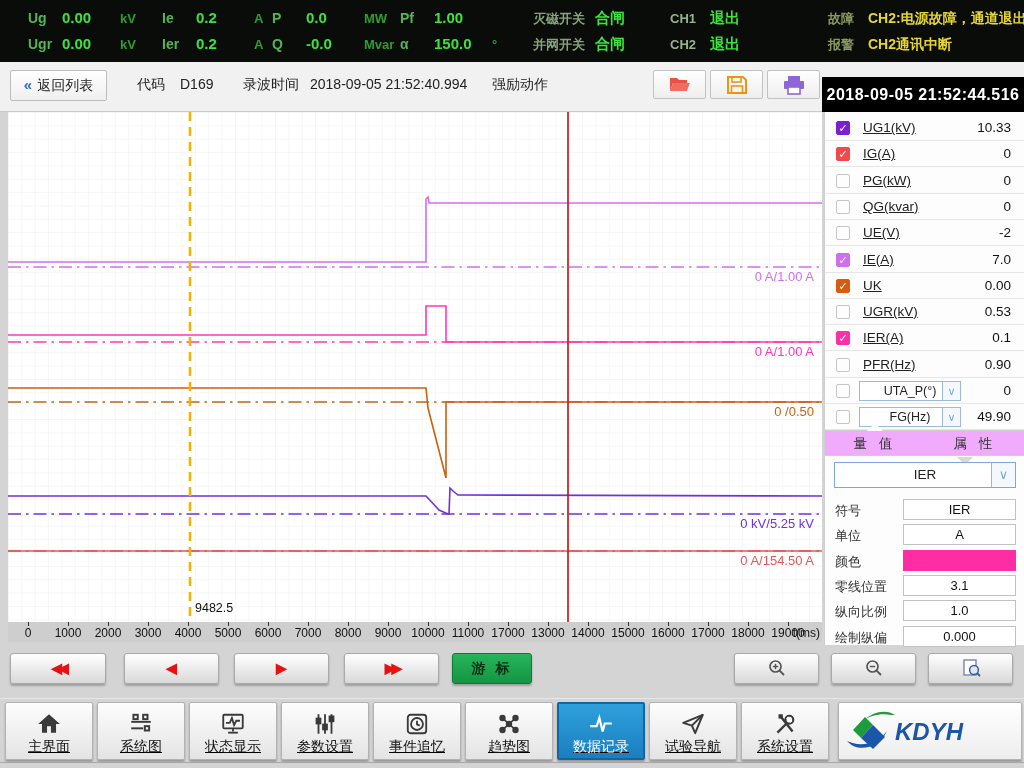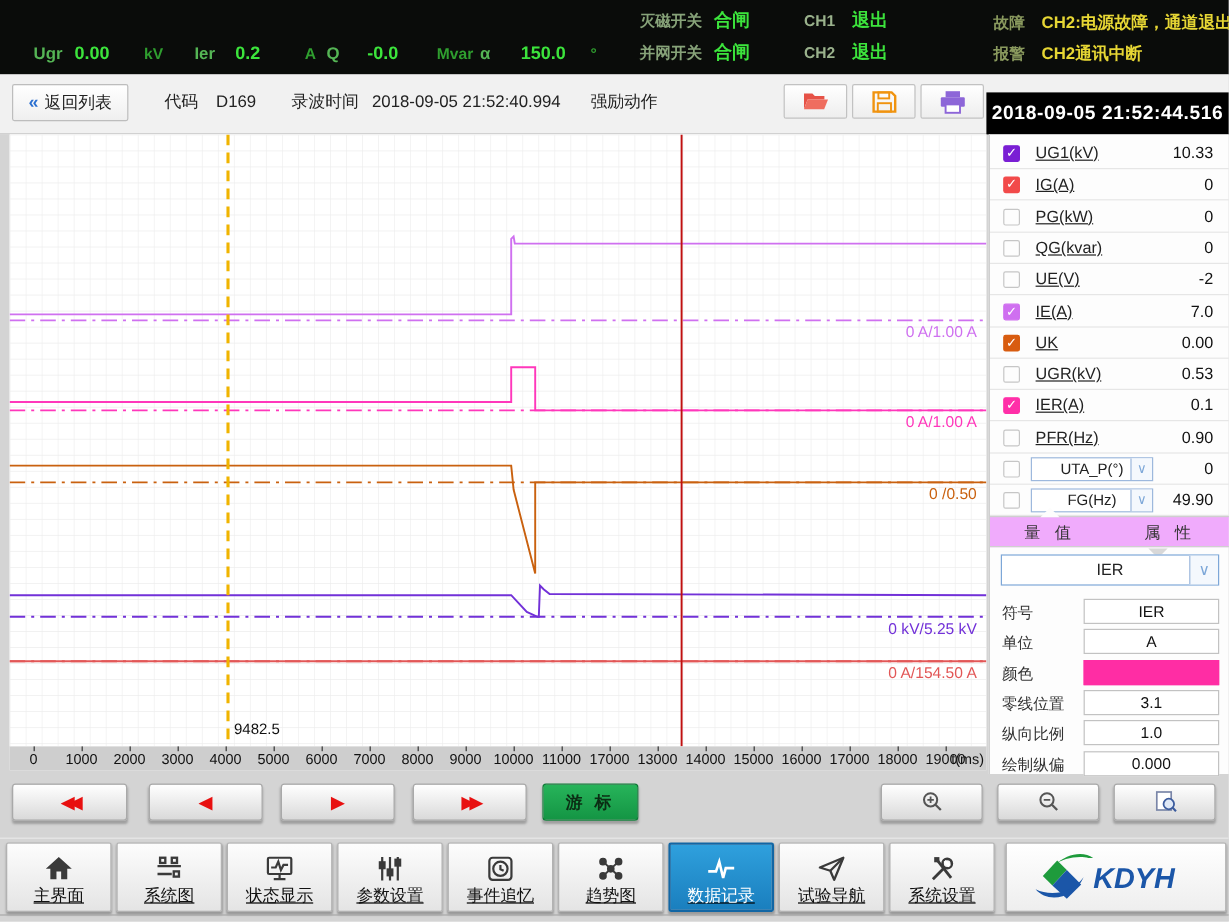--- a/index.html
+++ b/index.html
@@ -60,27 +60,32 @@
   .navbtn.green span { color:#0b2d14; font-size:14px; letter-spacing:3px; }
   .navbtn svg { vertical-align:middle; margin-top:-3px; }
 
   
   .tabbar { position:absolute; left:0; top:698px; width:1024px; height:70px; background:#d4d4d4; border-top:1px solid #e8e8e8; }
   .apptab { position:absolute; top:3px; width:88px; height:58px; background:linear-gradient(#fdfdfd,#e4e4e4); border:1px solid #b2b2b2; border-radius:2px; box-shadow:0 2px 2px rgba(0,0,0,.28); cursor:pointer; text-align:center;text-decoration:underline; }
   .apptab .ic { height:32px; padding-top:5px; }
   .apptab .tl { font-size:14px; color:#111; }
   .apptab.active { background:linear-gradient(#2fa0dd,#1a7fbe); border:2px solid #1266a4; }
   .apptab.active .tl { color:#fff; }
-  .logo-tab { position:absolute; left:838px; top:3px; width:184px; height:58px; background:linear-gradient(#ffffff,#eeeeee); border:1px solid #b2b2b2; border-radius:2px; box-shadow:0 2px 2px rgba(0,0,0,.28); cursor:pointer; text-align:center; }
+  .logo-tab { position:absolute; left:838px; top:3px; width:184px; height:58px; background:linear-gradient(#ffffff,#eeeeee); border:1px solid #b2b2b2; border-radius:2px; box-shadow:0 2px 2px rgba(0,0,0,.28); cursor:pointer; text-align:left; }
   .divider-bottom { position:absolute; left:0; top:762px; width:1024px; height:1px; background:#a8a8a8; }
 </style>
 </head>
 <body>
 
 <div class="topbar">
+  <div class="row" id="metrics-r1" style="top:5px; left:28px;"><span class="metric" style="width:134px">
+    <span class="lab" style="width:34px">Ug</span><span class="val" style="width:58px">0.00</span><span class="unit">kV</span></span><span class="metric" style="width:110px">
+    <span class="lab" style="width:34px">Ie</span><span class="val" style="width:58px">0.2</span><span class="unit">A</span></span><span class="metric" style="width:128px">
+    <span class="lab" style="width:34px">P</span><span class="val" style="width:58px">0.0</span><span class="unit">MW</span></span><span class="metric" style="width:120px">
+    <span class="lab" style="width:34px">Pf</span><span class="val" style="width:58px">1.00</span><span class="unit"></span></span></div>
   <div class="row" id="metrics-r2" style="top:31px; left:28px;"><span class="metric" style="width:134px">
     <span class="lab" style="width:34px">Ugr</span><span class="val" style="width:58px">0.00</span><span class="unit">kV</span></span><span class="metric" style="width:110px">
     <span class="lab" style="width:34px">Ier</span><span class="val" style="width:58px">0.2</span><span class="unit">A</span></span><span class="metric" style="width:128px">
     <span class="lab" style="width:34px">Q</span><span class="val" style="width:58px">-0.0</span><span class="unit">Mvar</span></span><span class="metric" style="width:120px">
     <span class="lab" style="width:34px">α</span><span class="val" style="width:58px">150.0</span><span class="unit">°</span></span></div>
   <div class="row" id="switch-col" style="top:5px; left:533px;">
       <div class="stat" style="height:26px;"><span class="lab" style="display:inline-block;width:62px">灭磁开关</span><span class="val">合闸</span></div>
       <div class="stat" style="height:26px;"><span class="lab" style="display:inline-block;width:62px">并网开关</span><span class="val">合闸</span></div>
     </div>
   <div class="row" id="ch-col" style="top:5px; left:670px;">

